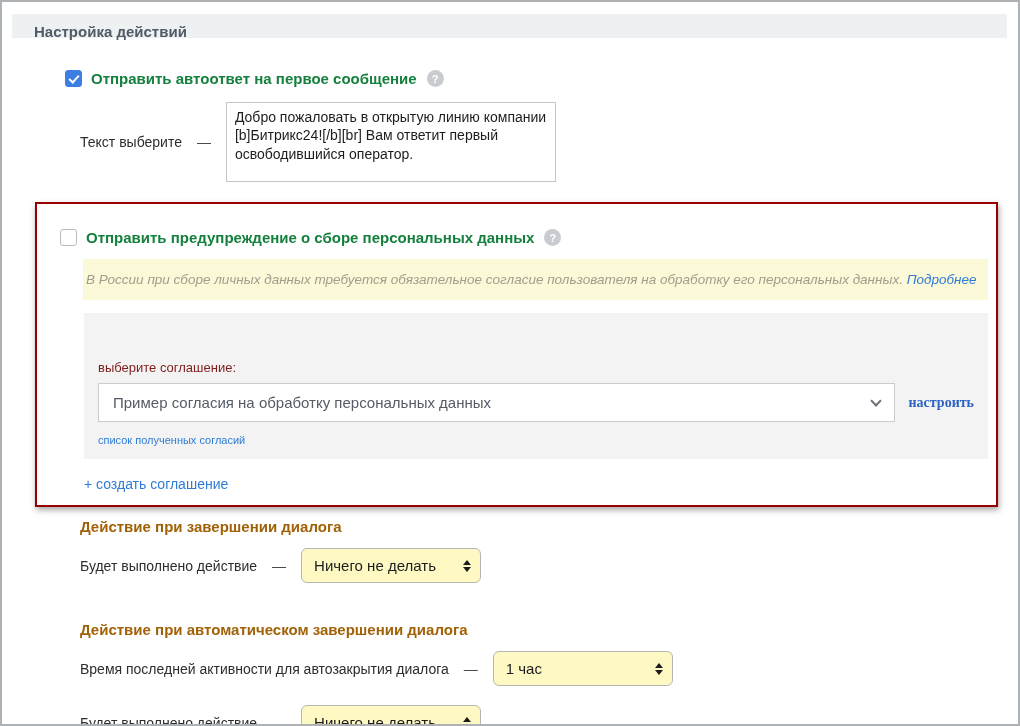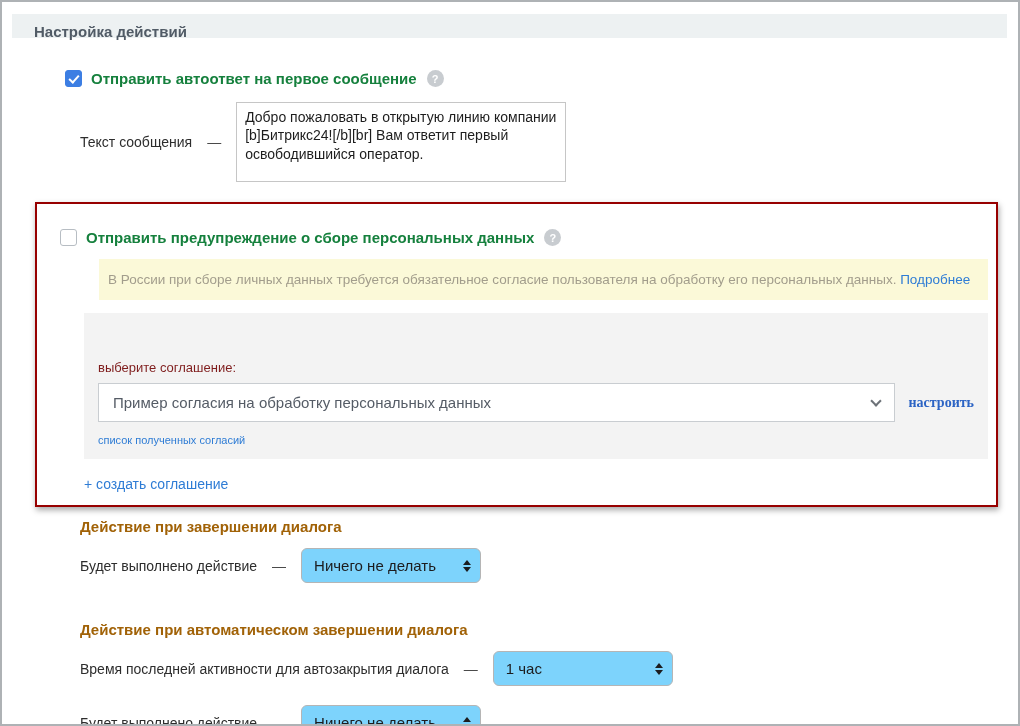--- a/index.html
+++ b/index.html
@@ -62,24 +62,24 @@
   }
   
   .highlight-box {
     margin: 20px 20px 0 33px;
     border: 2px solid #970000;
     box-shadow: 1px 3px 6px rgba(0,0,0,0.35);
     background: #fff;
     padding: 13px 8px 12px 0;
   }
   .notice-yellow {
-    margin: 13px 0 0 62px;
+    margin: 13px 0 0 46px;
     background: #fbf9d8;
-    padding: 13px 9px;
-    font-size: 13.5px; color: #a29d8c;
+    padding: 13px 3px;
+    font-size: 13.5px; color: #a29d8c; font-style: italic;
   }
   a.link { color: #2e7cd5; text-decoration: none; cursor: pointer; }
   .agreement-box {
     margin: 13px 0 0 47px;
     background: #f3f3f3;
     padding: 15px 14px 11px 14px;
   }
   .agreement-label { font-size: 13px; color: #7f1d1d; margin-bottom: 8px; margin-top: 32px; }
   .select-row { display: flex; align-items: center; }
   .agreement-select {
@@ -99,21 +99,21 @@
   .received-link { display: inline-block; margin-top: 12px; font-size: 11px; }
   .create-link { display: inline-block; margin: 17px 0 0 47px; font-size: 14px; }
   
   .sub-heading { margin: 11px 0 0 78px; font-size: 15px; font-weight: 700; color: #a16207; }
   .sub-heading.spaced { margin-top: 38px; }
   .select-line { margin: 13px 0 0 78px; display: flex; align-items: center; }
   .select-line.gap { margin-top: 19px; }
   .native-select {
     height: 35px; width: 180px;
     border: 1px solid #b5b5b5; border-radius: 6px;
-    background: #7dd3fc; cursor: pointer;
+    background: #fef9c3; cursor: pointer;
     display: flex; align-items: center; justify-content: space-between;
     padding: 0 9px 0 12px;
     font-size: 15px; color: #1c1c1e;
   }
   .spinner-icon { display: flex; flex-direction: column; gap: 2px; margin-left: 12px; }
   .spinner-icon .tri-up {
     width: 0; height: 0;
     border-left: 4px solid transparent; border-right: 4px solid transparent;
     border-bottom: 5px solid #1c1c1e;
   }
@@ -130,21 +130,21 @@
 
   <div class="section-header">Настройка действий</div>
 
   <div class="cb-row first">
     <span class="checkbox checked"></span>
     <span class="cb-label">Отправить автоответ на первое сообщение</span>
     <span class="help-icon">?</span>
   </div>
 
   <div class="msg-row">
-    <span class="field-label">Текст сообщения</span>
+    <span class="field-label">Текст выберите</span>
     <span class="dash">—</span>
     <textarea class="msg-textarea" style="">Добро пожаловать в открытую линию компании [b]Битрикс24![/b][br] Вам ответит первый освободившийся оператор.</textarea>
   </div>
 
   <div class="highlight-box">
 
     <div class="cb-row second">
       <span class="checkbox"></span>
       <span class="cb-label">Отправить предупреждение о сборе персональных данных</span>
       <span class="help-icon">?</span>

